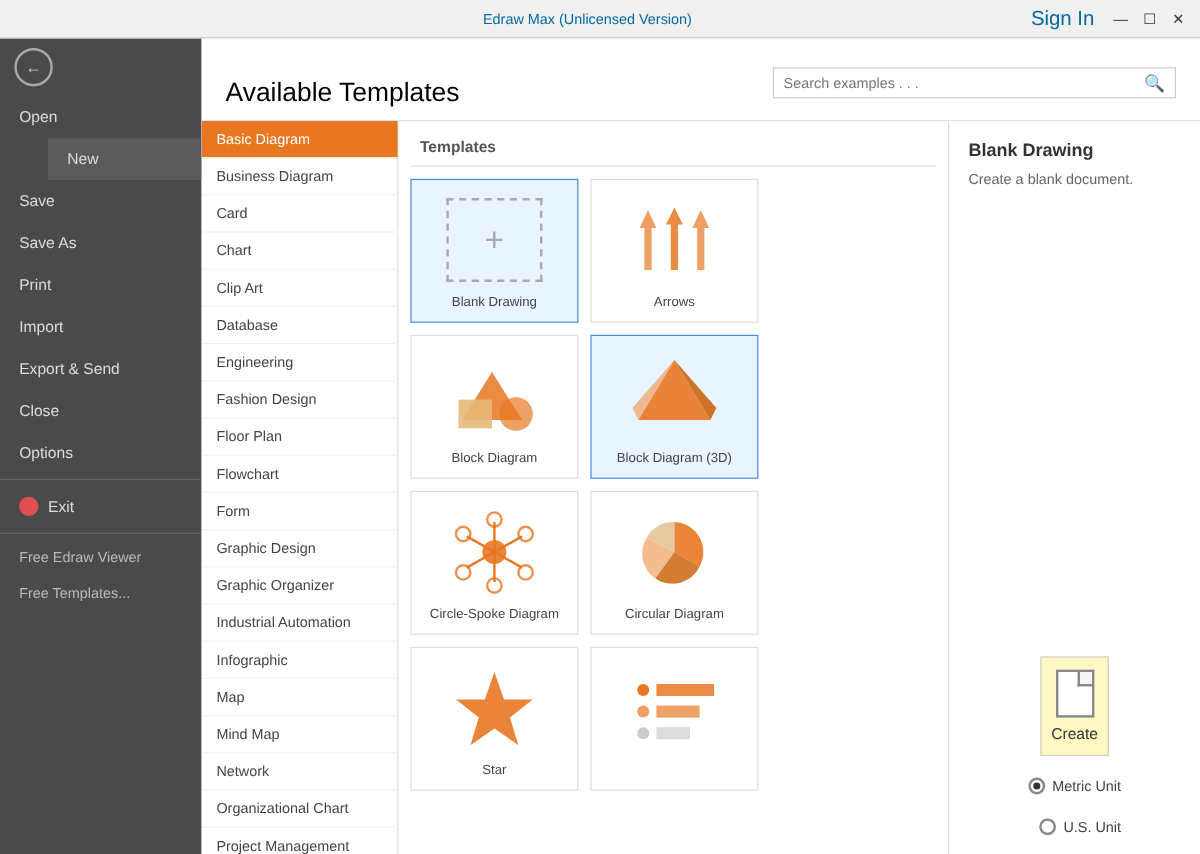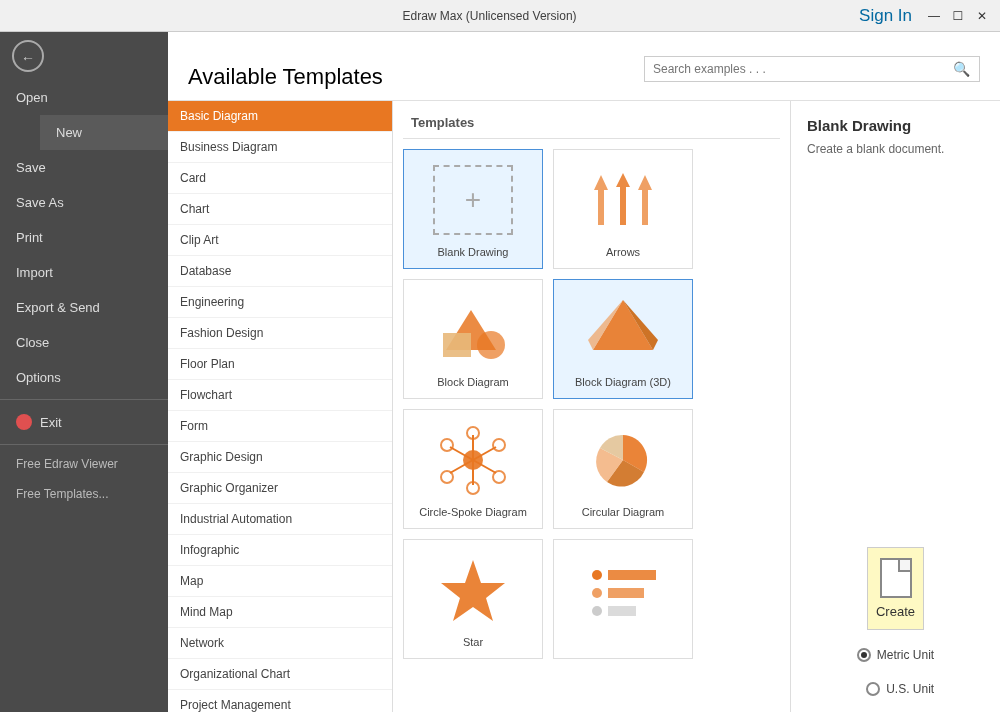--- a/index.html
+++ b/index.html
@@ -11,21 +11,21 @@
       height: 32px;
       display: flex;
       align-items: center;
       justify-content: space-between;
       padding: 0 8px;
       border-bottom: 1px solid #ccc;
       flex-shrink: 0;
     }
     .title-bar-title {
       font-size: 12px;
-      color: #404040;
+      color: #0369a1;
       flex: 1;
       text-align: center;
     }
     .title-bar-btn {
       width: 20px;
       height: 20px;
       display: flex; align-items: center; justify-content: center;
       font-size: 12px;
       cursor: pointer;
       color: #333;
@@ -161,21 +161,21 @@
 
     
     .template-area {
       display: flex;
       flex: 1;
       overflow: hidden;
     }
 
     
     .category-list {
-      width: 225px;
+      width: 164px;
       border-right: 1px solid #ddd;
       overflow-y: auto;
       flex-shrink: 0;
       position: relative;
     }
     .category-item {
       padding: 8px 12px;
       font-size: 12px;
       color: #444;
       cursor: pointer;

